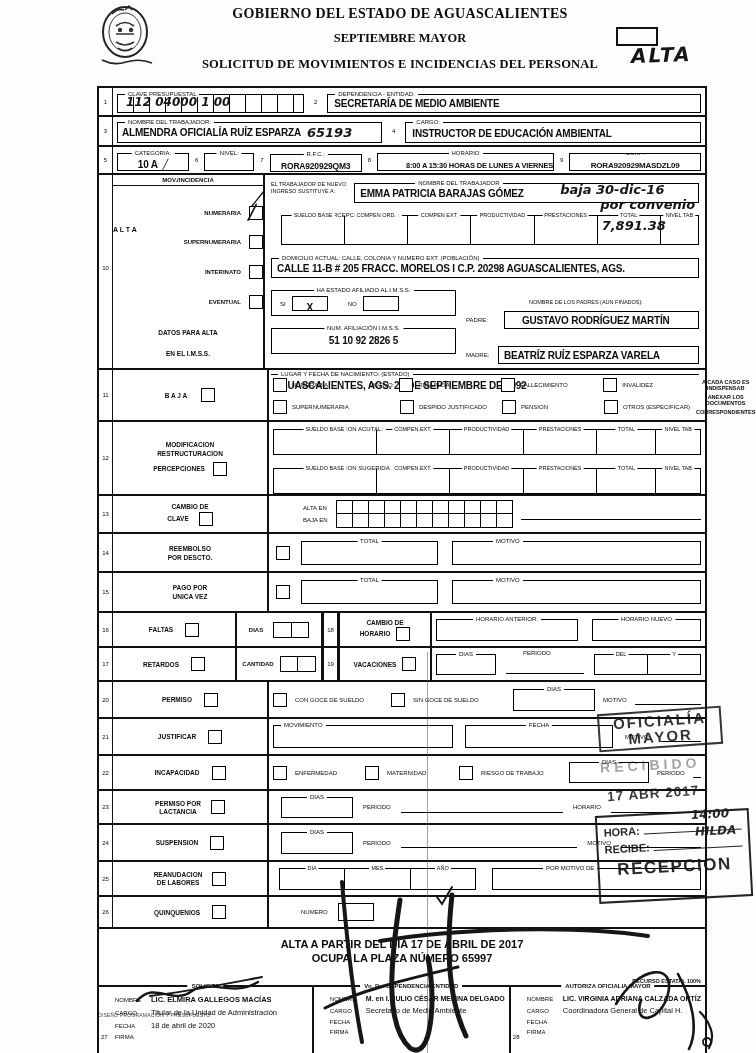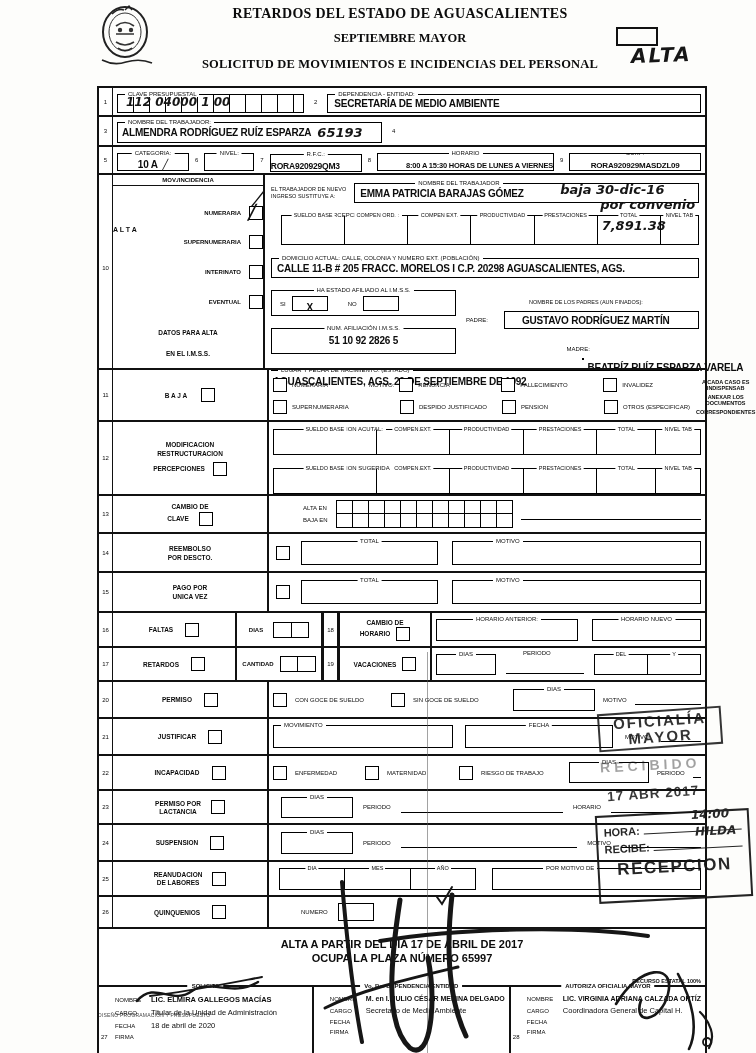--- a/index.html
+++ b/index.html
@@ -79,21 +79,21 @@
     <ellipse cx="27" cy="28" rx="22" ry="25" fill="none" stroke="#222" stroke-width="2"></ellipse>
     <ellipse cx="27" cy="28" rx="16" ry="19" fill="none" stroke="#333" stroke-width="1"></ellipse>
     <path d="M27 6 l4 -4 l3 4 M14 10 q6 -6 12 -4" stroke="#222" stroke-width="1.4" fill="none"></path>
     <path d="M18 22 q9 -7 18 0 M18 30 h18 M18 38 q9 6 18 0" stroke="#333" stroke-width="1.6" fill="none"></path>
     <circle cx="22" cy="26" r="2.2" fill="#333"></circle>
       <circle cx="33" cy="26" r="2.2" fill="#333"></circle>
     <path d="M20 44 q7 5 14 0" stroke="#222" stroke-width="1.4" fill="none"></path>
     <path d="M4 56 q12 6 24 2 q14 -4 26 1" stroke="#222" stroke-width="1.6" fill="none"></path>
   </svg>
   <div class="header">
-    <div class="h1">RETARDOS DEL ESTADO DE AGUASCALIENTES</div>
+    <div class="h1">GOBIERNO DEL ESTADO DE AGUASCALIENTES</div>
     <div class="h2">SEPTIEMBRE MAYOR</div>
     <div class="h3">SOLICITUD DE MOVIMIENTOS E INCIDENCIAS DEL PERSONAL</div>
   </div>
   <div class="topbox"></div>
   <div class="hand hand-alta">ALTA</div>
 
   <div class="form">
 
     <div class="r" style="height:27px;">
       <div class="n">1</div>
@@ -108,41 +108,45 @@
           <span class="v" style="position:absolute;left:6px;top:3px;">SECRETARÍA DE MEDIO AMBIENTE</span>
         </div>
       </div>
     </div>
 
     <div class="r" style="height:28px;">
       <div class="n">3</div>
       <div class="cnt" style="display:flex;gap:10px;align-items:center;">
         <div class="fb" style="width:255px;height:19px;margin-top:3px;display:flex;align-items:center;gap:6px;padding:0 4px;">
           <span class="fl">NOMBRE DEL TRABAJADOR:</span>
-          <span class="v">ALMENDRA RODRÍGUEZ RUÍZ ESPARZA</span>
+          <span class="v">ALMENDRA OFICIALÍA RUÍZ ESPARZA</span>
           <span class="hand" style="font-size:13px;">65193</span>
         </div>
         <span class="tiny">4</span>
+        <div class="fb" style="flex:1;height:19px;margin-top:3px;">
+          <span class="fl">CARGO:</span>
+          <span class="v" style="position:absolute;left:6px;top:5px;">INSTRUCTOR DE EDUCACIÓN AMBIENTAL</span>
+        </div>
       </div>
     </div>
 
     <div class="r" style="height:26px;">
       <div class="n">5</div>
       <div class="cnt" style="display:flex;gap:6px;align-items:center;">
         <div class="fb" style="width:70px;height:16px;margin-top:4px;text-align:center;">
           <span class="fl flc">CATEGORIA:</span>
           <span class="v">10 A</span>
           <span class="hand" style="font-size:10px;">╱</span>
         </div>
         <span class="tiny">6</span>
         <div class="fb" style="width:48px;height:16px;margin-top:4px;">
           <span class="fl flc">NIVEL:</span>
         </div>
         <span class="tiny">7</span>
-        <div class="fb" style="width:90px;height:16px;margin-top:6px;text-align:left;">
+        <div class="fb" style="width:90px;height:16px;margin-top:6px;text-align:center;">
           <span class="fl flc">R.F.C.:</span>
           <span class="v" style="font-size:8.5px;">RORA920929QM3</span>
         </div>
         <span class="tiny">8</span>
         <div class="fb" style="width:175px;height:16px;margin-top:4px;text-align:right;">
           <span class="fl flc">HORARIO</span>
           <span class="v" style="font-size:7.5px;">8:00 A 15:30 HORAS DE LUNES A VIERNES</span>
         </div>
         <span class="tiny">9</span>
         <div class="fb" style="flex:1;height:16px;margin-top:4px;text-align:center;overflow:hidden;">
@@ -175,21 +179,21 @@
           <div class="row" style="justify-content:flex-end;gap:8px;margin-top:16px;">
             <span class="tiny">EVENTUAL</span>
             <span class="cb"></span>
           </div>
           <div style="margin-top:20px;font-size:6.5px;">DATOS PARA ALTA</div>
           <div style="margin-top:14px;font-size:6.5px;">EN EL I.M.S.S.</div>
         </div>
       </div>
       <div class="cnt" style="padding:4px 6px;">
 
-        <div class="row" style="align-items:center;gap:8px;">
+        <div class="row" style="align-items:flex-start;gap:8px;">
           <div class="vgrp" style="font-size:5.5px;padding-top:2px;">
             <span>EL TRABAJADOR DE NUEVO</span>
             <span>INGRESO SUSTITUYE A:</span>
           </div>
           <div class="fb" style="flex:1;height:18px;margin-top:4px;">
             <span class="fl" style="left:60px;">NOMBRE DEL TRABAJADOR</span>
             <span class="v" style="position:absolute;left:5px;top:4px;">EMMA PATRICIA BARAJAS GÓMEZ</span>
             <span class="hand" style="position:absolute;left:205px;top:-2px;font-size:13px;">baja 30-dic-16</span>
             <span class="hand" style="position:absolute;left:245px;top:13px;font-size:13px;">por convenio</span>
           </div>
@@ -245,21 +249,21 @@
             </div>
           </div>
           <div style="flex:1;position:relative;">
             <span class="fl" style="position:static;background:none;font-size:5.5px;margin-left:60px;">NOMBRE DE LOS PADRES (AUN FINADOS):</span>
             <div class="row" style="gap:6px;margin-top:3px;">
               <span class="tiny" style="width:32px;">PADRE:</span>
               <div class="fb" style="flex:1;height:16px;">
                 <span class="v" style="position:absolute;left:5px;top:3px;margin-left:12px;">GUSTAVO RODRÍGUEZ MARTÍN</span>
               </div>
             </div>
-            <div class="row" style="gap:6px;margin-top:17px;flex-direction:column;">
+            <div class="row" style="margin-top:17px;">
               <span class="tiny" style="width:32px;">MADRE:</span>
               <div class="fb" style="flex:1;height:16px;">
                 <span class="v" style="position:absolute;left:5px;top:3px;">BEATRÍZ RUÍZ ESPARZA VARELA</span>
               </div>
             </div>
           </div>
         </div>
 
         <div class="fb" style="height:18px;margin-top:10px;border-left:none;border-right:none;border-bottom:none;">
           <span class="fl">LUGAR Y FECHA DE NACIMIENTO: (ESTADO)</span>

